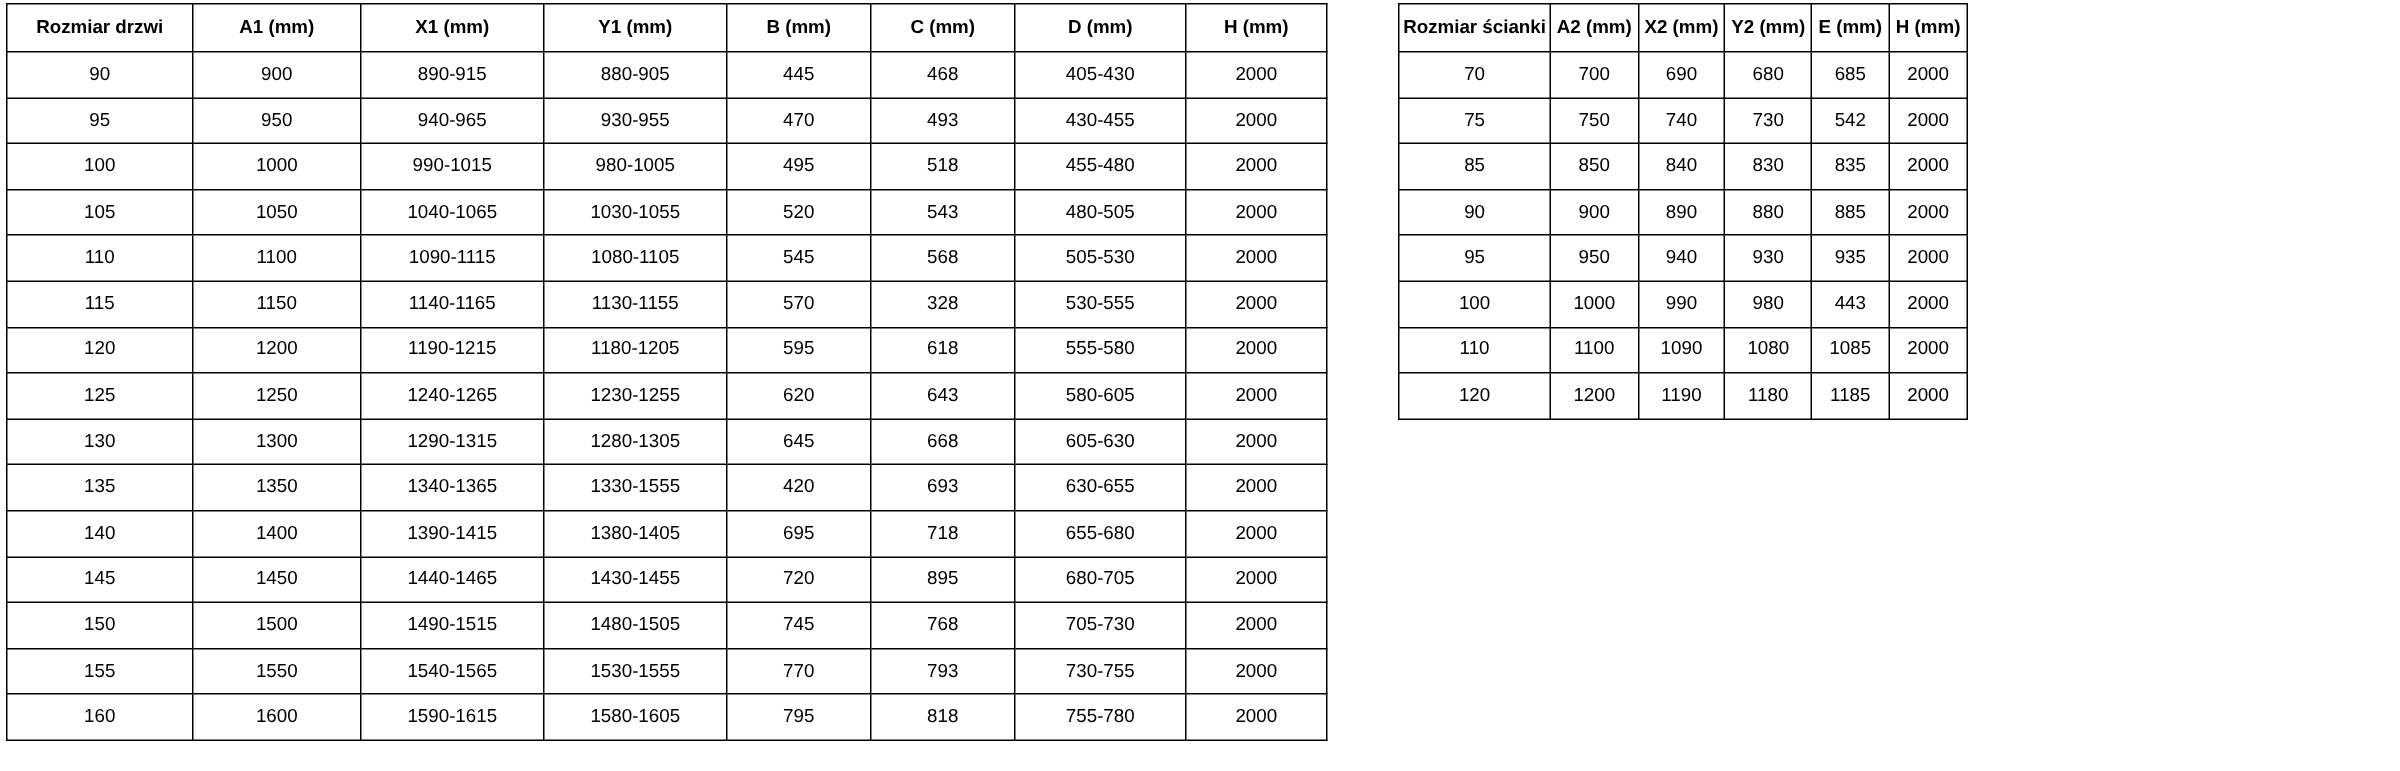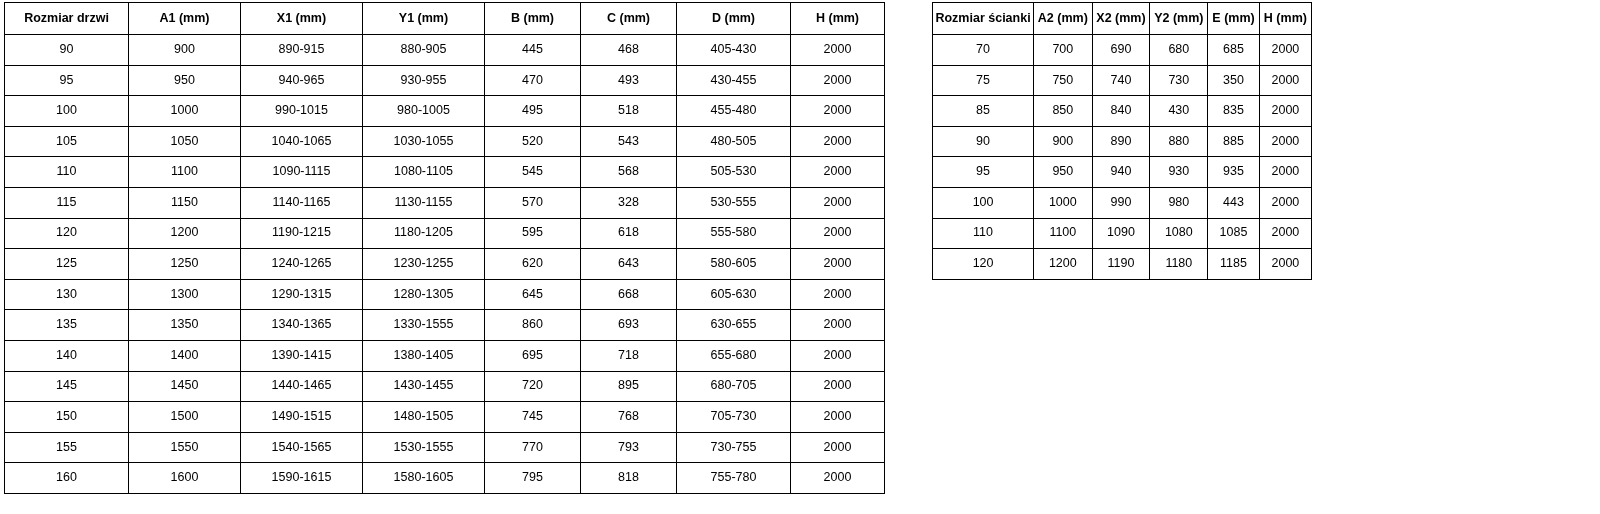--- a/index.html
+++ b/index.html
@@ -186,21 +186,21 @@
             <td>645</td>
             <td>668</td>
             <td>605-630</td>
             <td>2000</td>
           </tr>
           <tr>
             <td>135</td>
             <td>1350</td>
             <td>1340-1365</td>
             <td>1330-1555</td>
-            <td>860</td>
+            <td>420</td>
             <td>693</td>
             <td>630-655</td>
             <td>2000</td>
           </tr>
           <tr>
             <td>140</td>
             <td>1400</td>
             <td>1390-1415</td>
             <td>1380-1405</td>
             <td>695</td>
@@ -279,28 +279,28 @@
             <td>690</td>
             <td>680</td>
             <td>685</td>
             <td>2000</td>
           </tr>
           <tr>
             <td>75</td>
             <td>750</td>
             <td>740</td>
             <td>730</td>
-            <td>350</td>
+            <td>542</td>
             <td>2000</td>
           </tr>
           <tr>
             <td>85</td>
             <td>850</td>
             <td>840</td>
-            <td>430</td>
+            <td>830</td>
             <td>835</td>
             <td>2000</td>
           </tr>
           <tr>
             <td>90</td>
             <td>900</td>
             <td>890</td>
             <td>880</td>
             <td>885</td>
             <td>2000</td>

